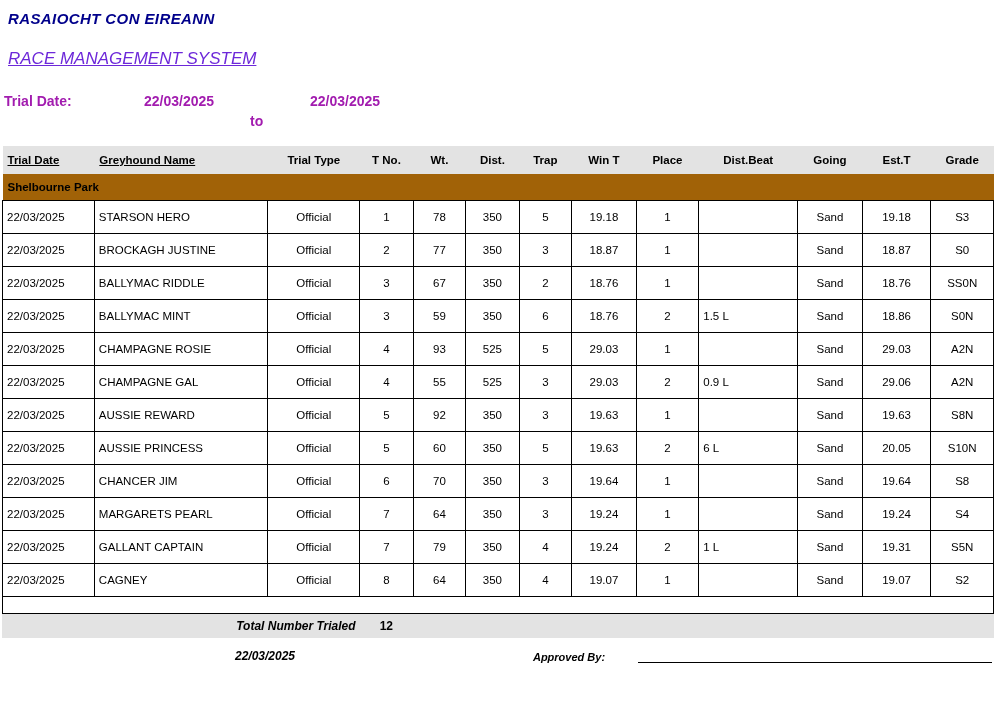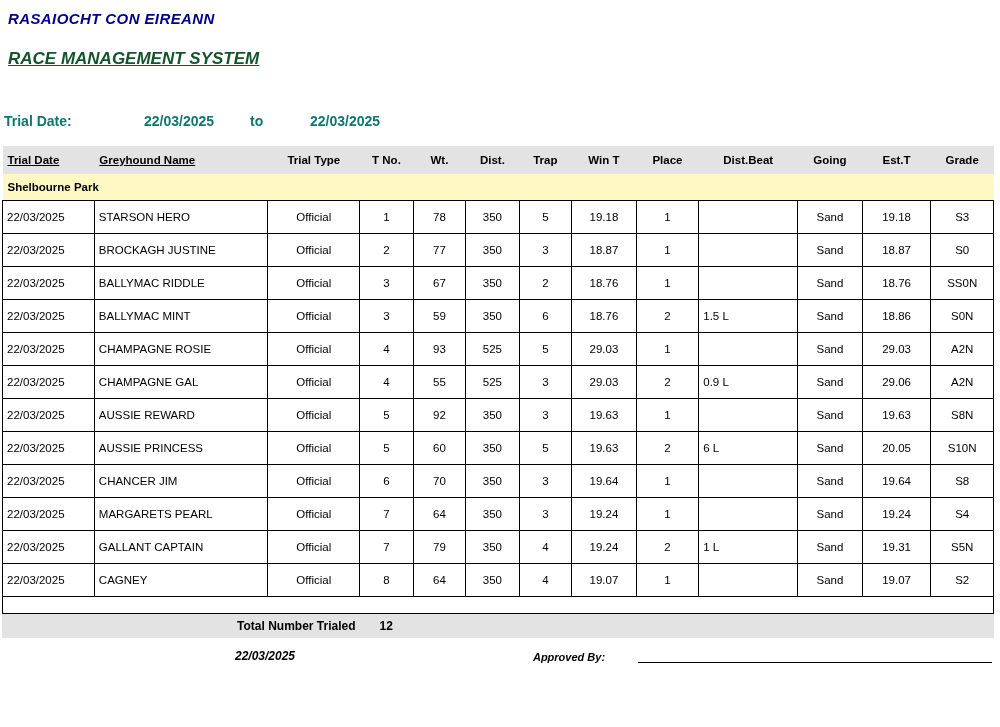--- a/index.html
+++ b/index.html
@@ -21,41 +21,41 @@
   .title1 {
     font-size: 15px;
     font-weight: bold;
     font-style: italic;
     color: #00008B;
     letter-spacing: 0.4px;
     margin: 4px 0 0 2px;
   }
   .title2 {
     font-size: 17px;
-    font-weight: bold;
-    font-style: italic;
-    color: #14532d;
+    font-weight: normal;
+    font-style: italic;
+    color: #6d28d9;
     text-decoration: underline;
     margin: 22px 0 0 2px;
   }
   .title3 {
     font-size: 15px;
     font-weight: bold;
     font-style: italic;
     color: #00008B;
     text-decoration: underline;
     margin: 23px 0 0 2px;
   }
   .daterow {
     display: flex;
-    align-items: flex-end;
+    align-items: flex-start;
     margin: 24px 0 0 4px;
     font-size: 14px;
     font-weight: bold;
-    color: #0f766e;
+    color: #a21caf;
   }
   .daterow .lbl { width: 140px; }
   .daterow .d1 { width: 106px; }
   .daterow .to { width: 60px; margin-top: 20px; }
   .daterow .d2 { }
 
   table.grid {
     border-collapse: collapse;
     table-layout: fixed;
     width: 992px;
@@ -67,21 +67,21 @@
     font-size: 11.5px;
     font-weight: bold;
     text-align: center;
     padding: 6px 3px;
     border: none;
     color: #000;
     height: 28px;
   }
   table.grid th.l { text-align: left; padding-left: 5px; text-decoration: underline; }
   tr.venue td {
-    background: #fef9c3;
+    background: #a16207;
     font-weight: bold;
     font-size: 11.5px;
     padding: 5px 5px;
     height: 26px;
   }
   table.grid td.cell {
     border: 1px solid #000;
     height: 33px;
     padding: 2px 4px;
     vertical-align: middle;
@@ -108,20 +108,21 @@
     font-size: 11.5px;
   }
   table.foot td {
     background: #e3e3e3;
     height: 24px;
     padding: 3px 4px;
   }
   .totlabel {
     text-align: right;
     font-weight: bold;
+    font-style: italic;
     font-size: 12px;
   }
   .totval {
     text-align: center;
     font-weight: bold;
     font-size: 12px;
   }
   table.sig {
     border-collapse: collapse;
     table-layout: fixed;

